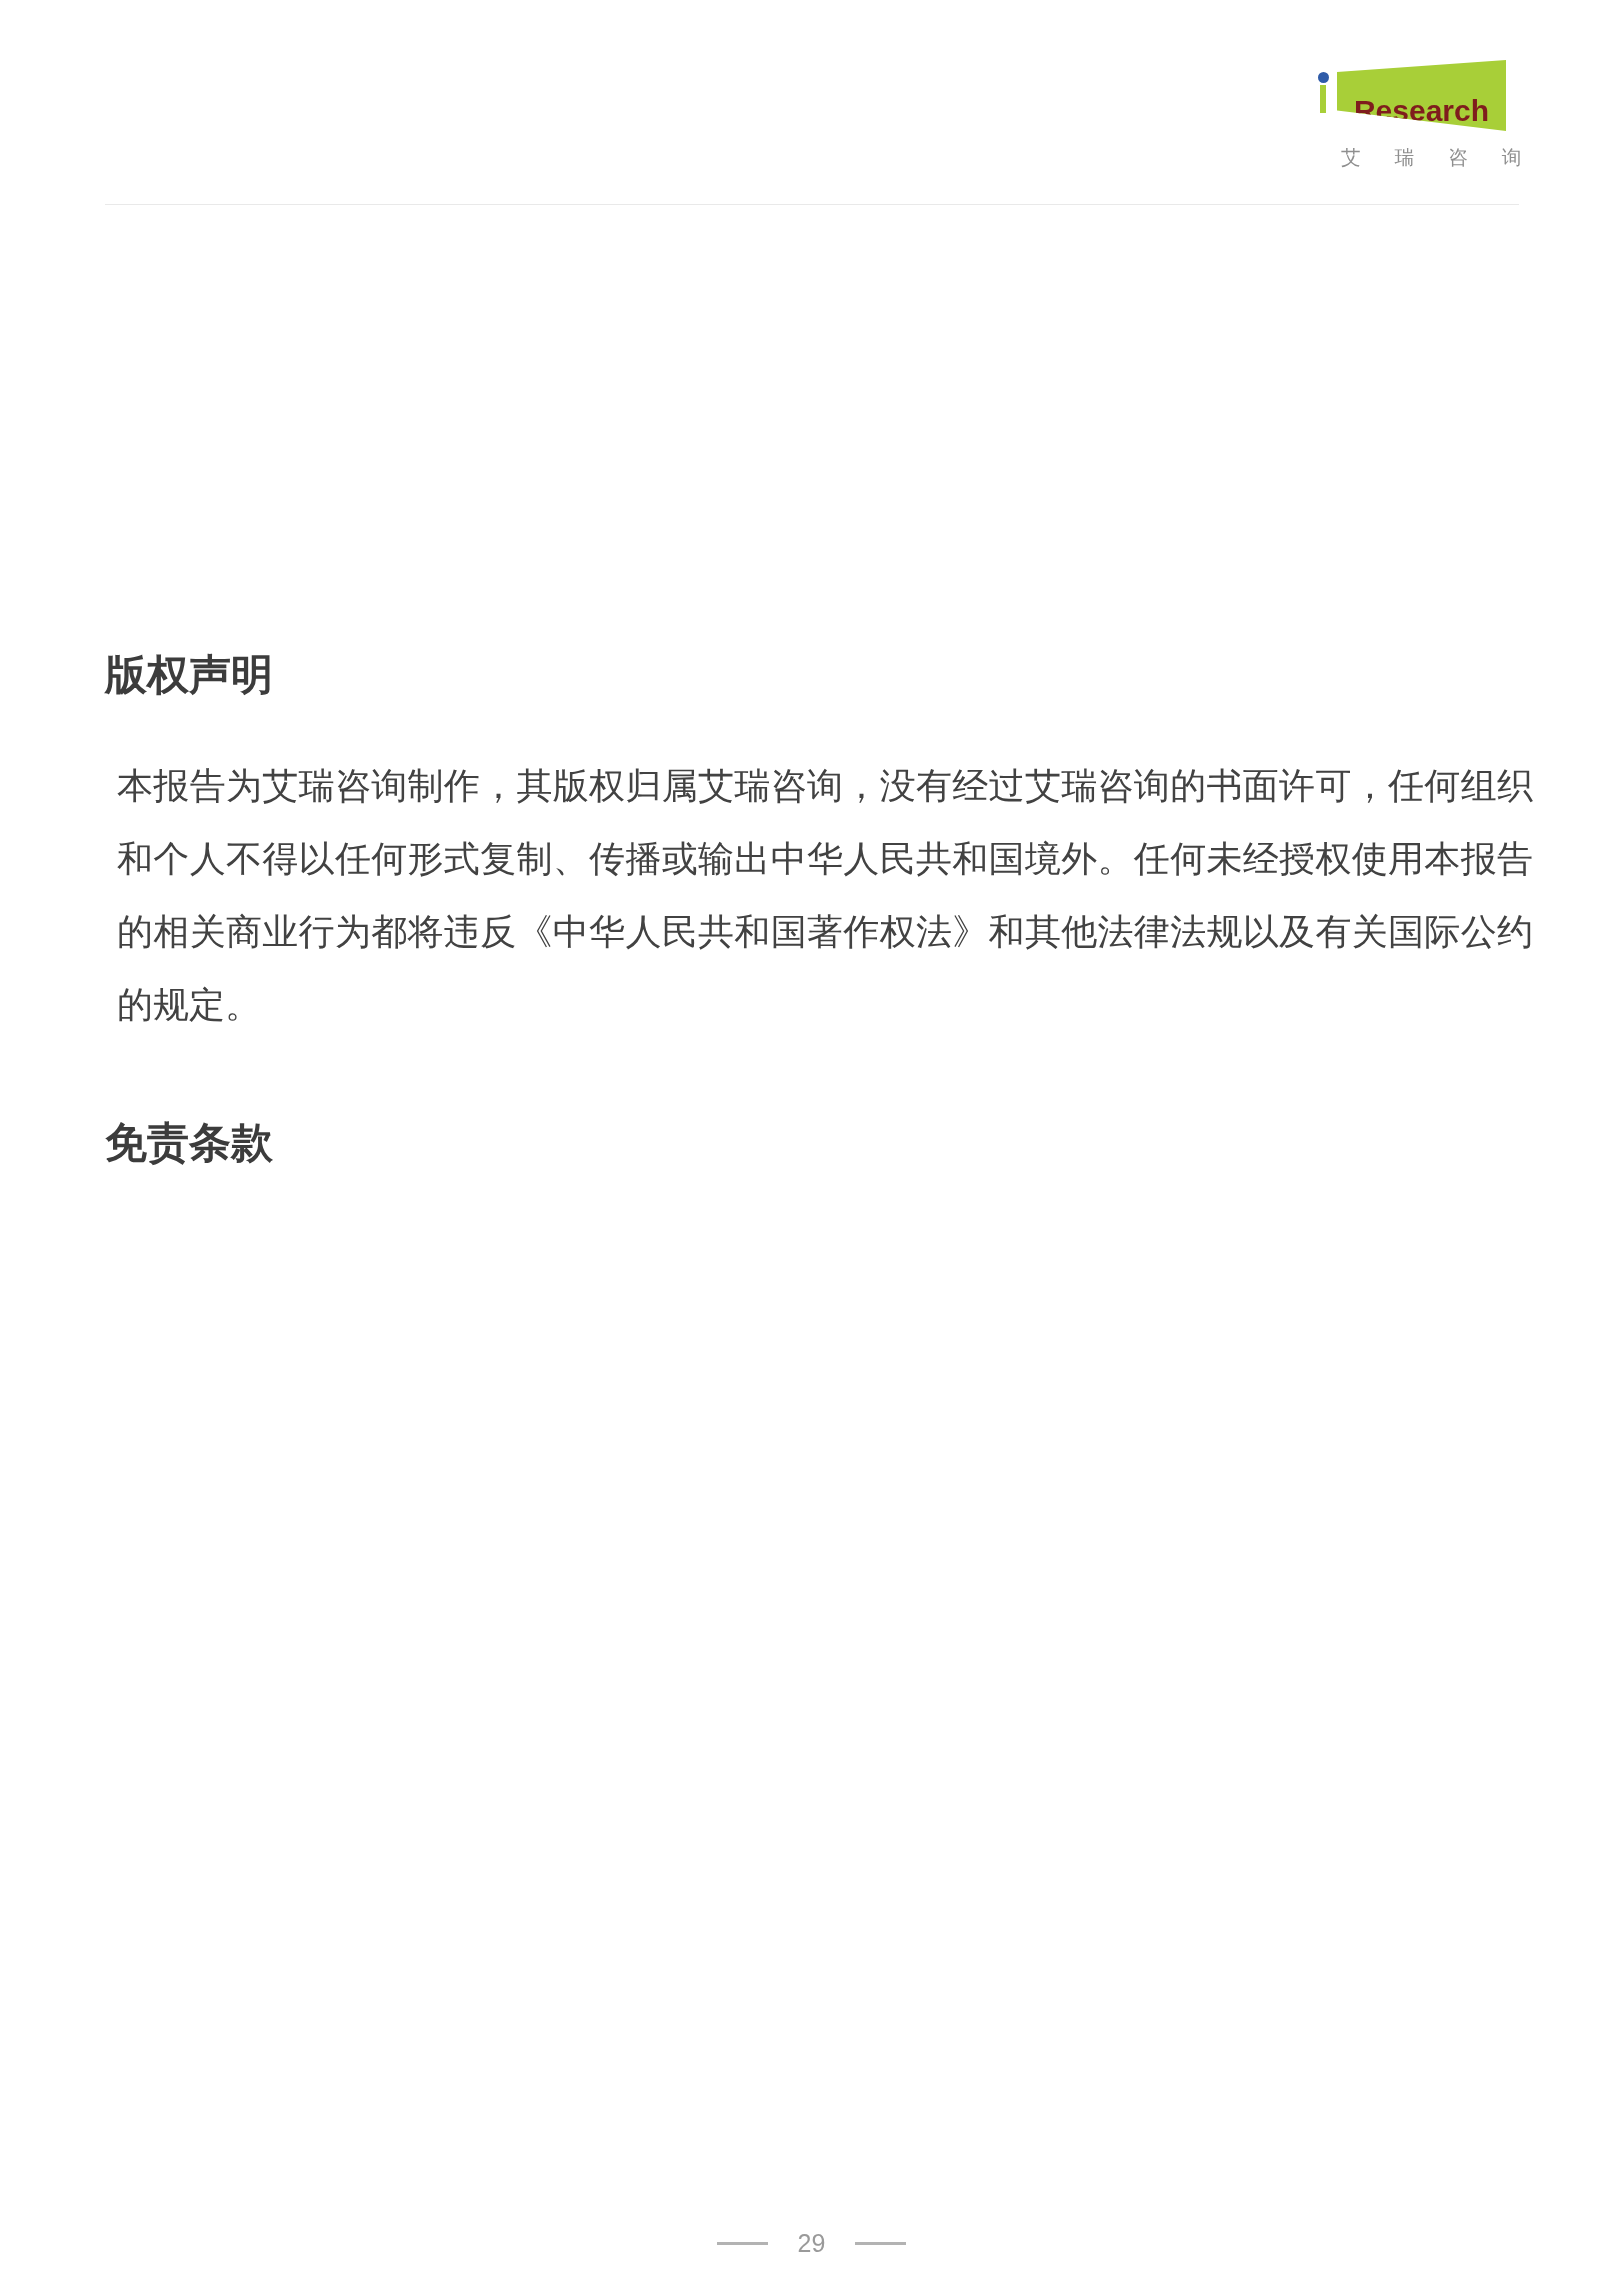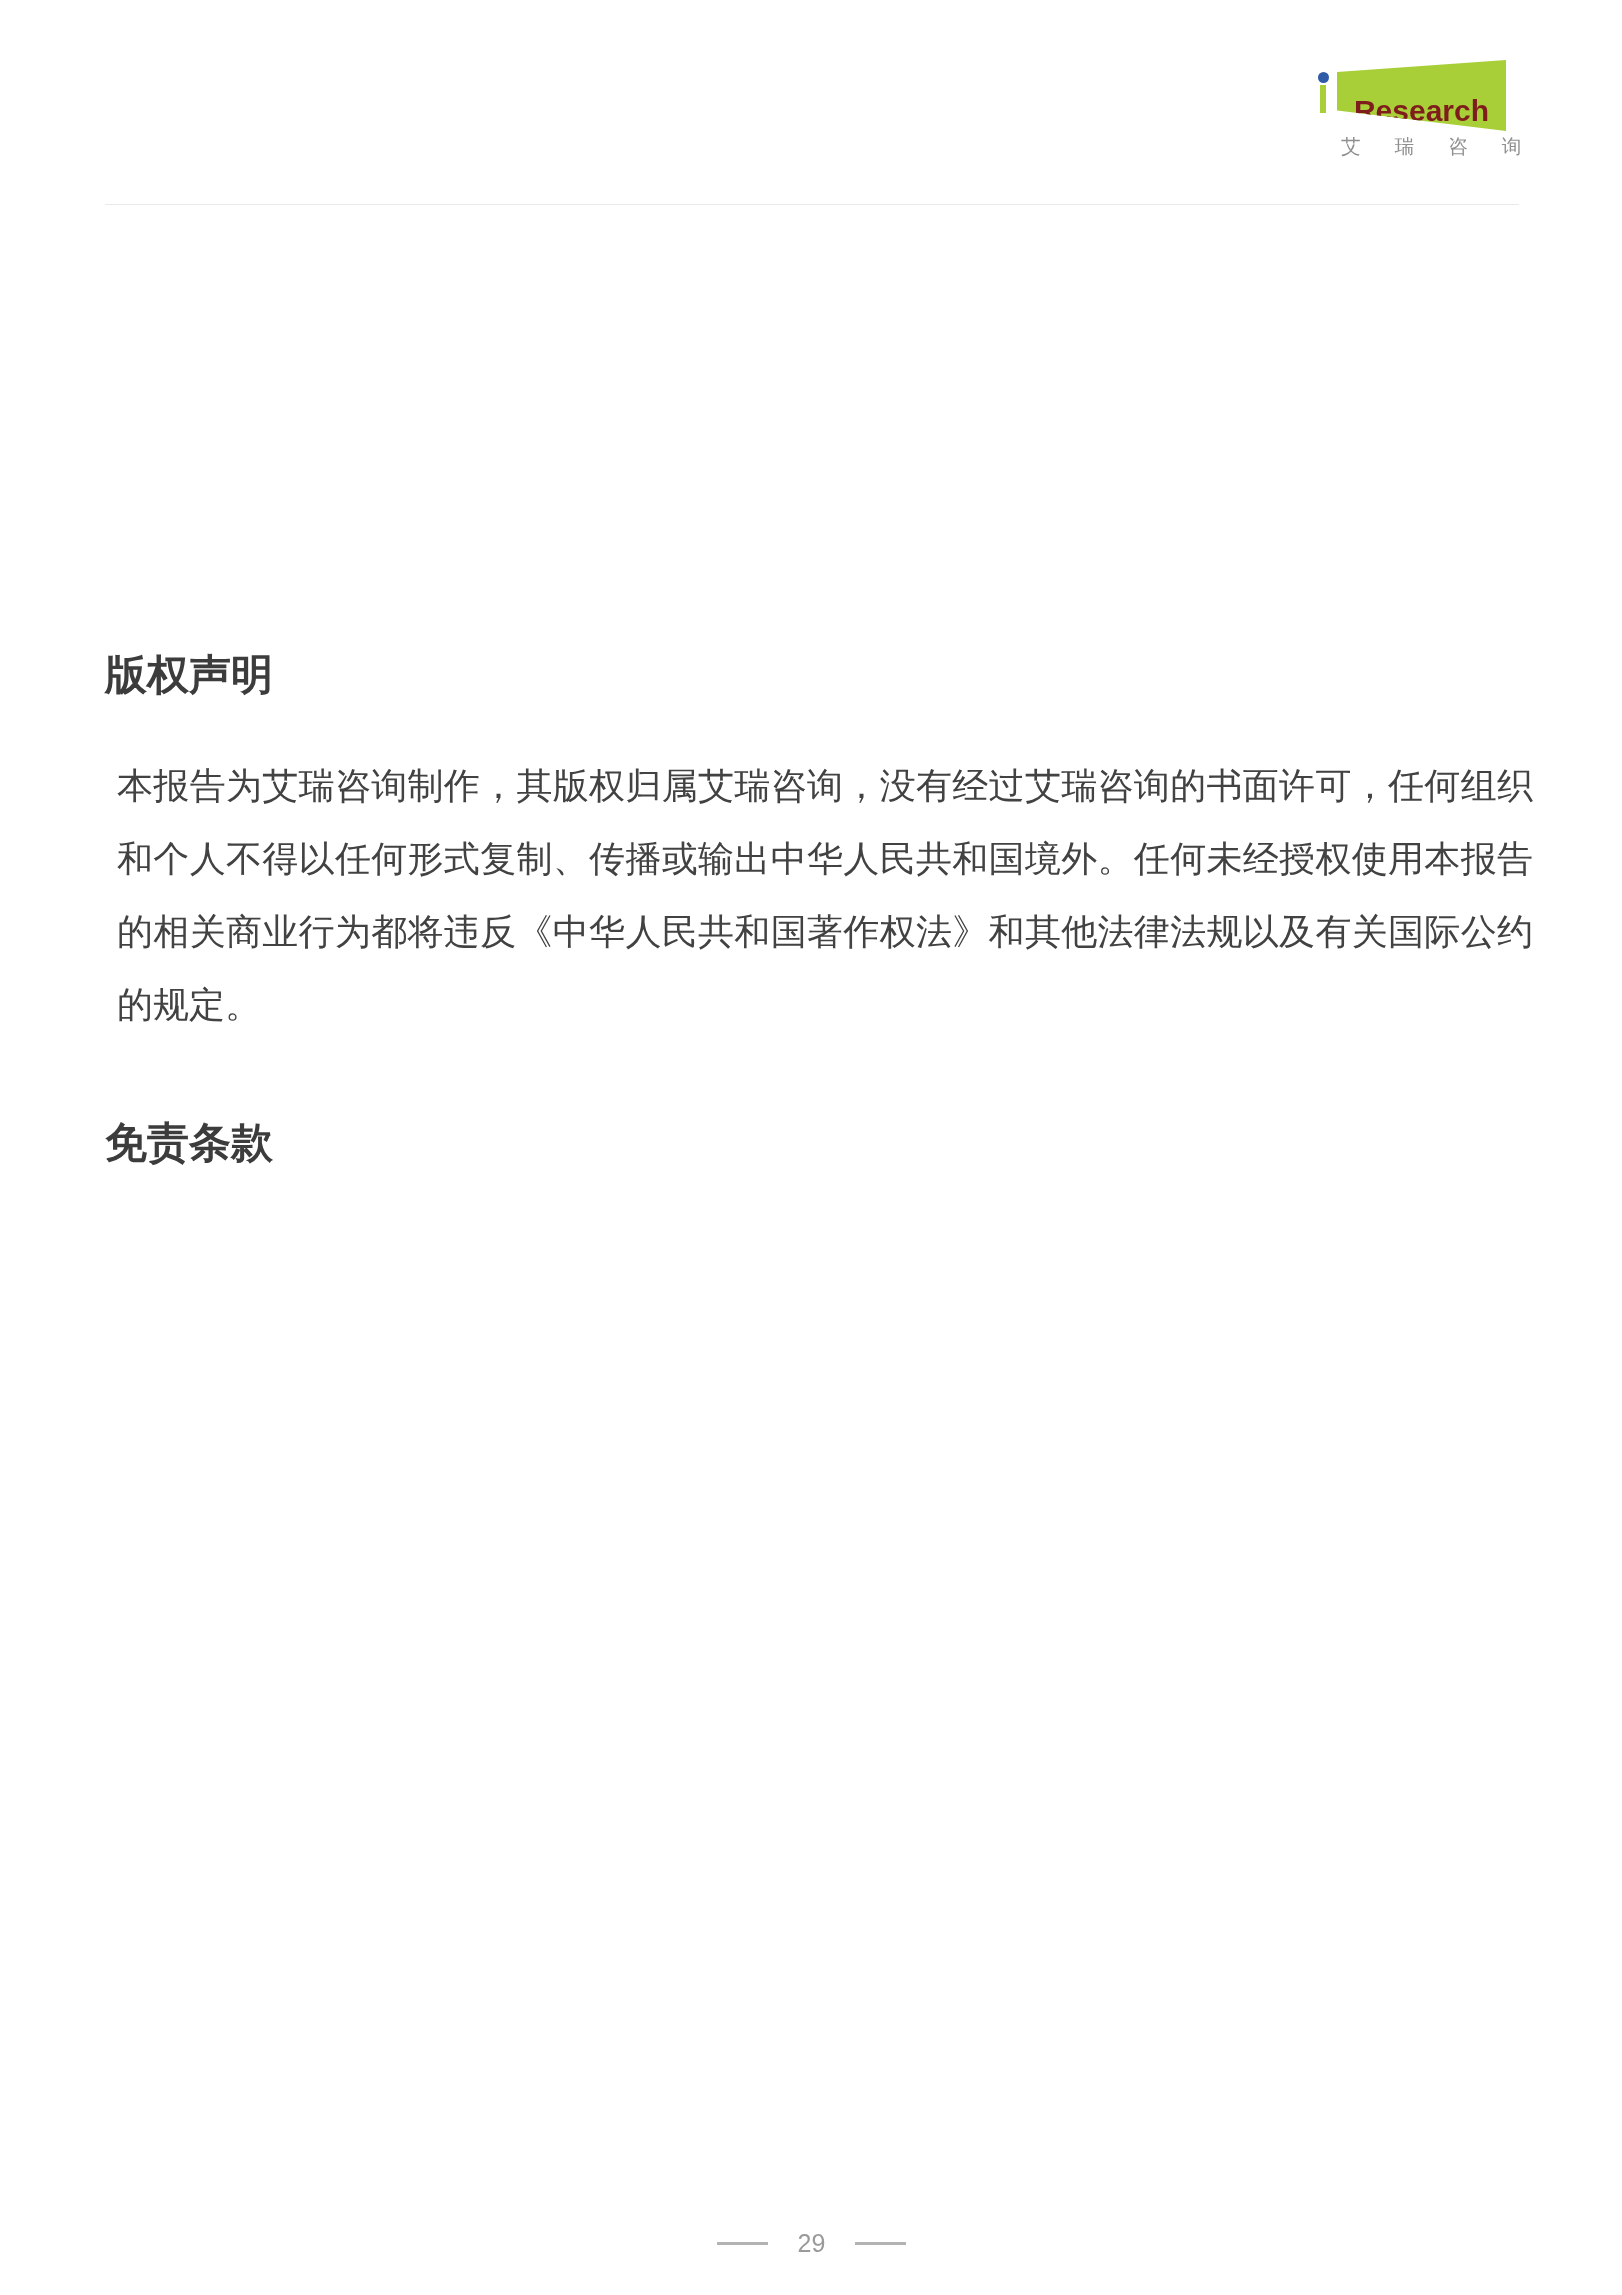--- a/index.html
+++ b/index.html
@@ -21,21 +21,21 @@
     background:var(--logo-green);
     clip-path:polygon(0% 17%,100% 0%,100% 100%,0% 71%);
     display:flex;align-items:center;justify-content:center;
   }
   .logo-flag span{
     color:#7f1d1d;font-size:30px;font-weight:bold;letter-spacing:0px;
     transform:translateY(-1.5px);
     margin-top:32px;
   }
   .logo-sub{
-    margin-top:0;padding-left:23px;
+    margin-top:11px;padding-left:23px;
     font-size:19.6px;color:#8f8f8f;letter-spacing:34px;white-space:nowrap;
   }
 
   
   .divider{position:absolute;left:105px;top:204px;width:1414px;border-top:1.5px solid #e9e9e9;}
 
   
   h1.doc-title{
     position:absolute;left:0;top:420px;width:100%;margin:0;
     text-align:center;font-size:61px;line-height:1.25;font-weight:bold;

